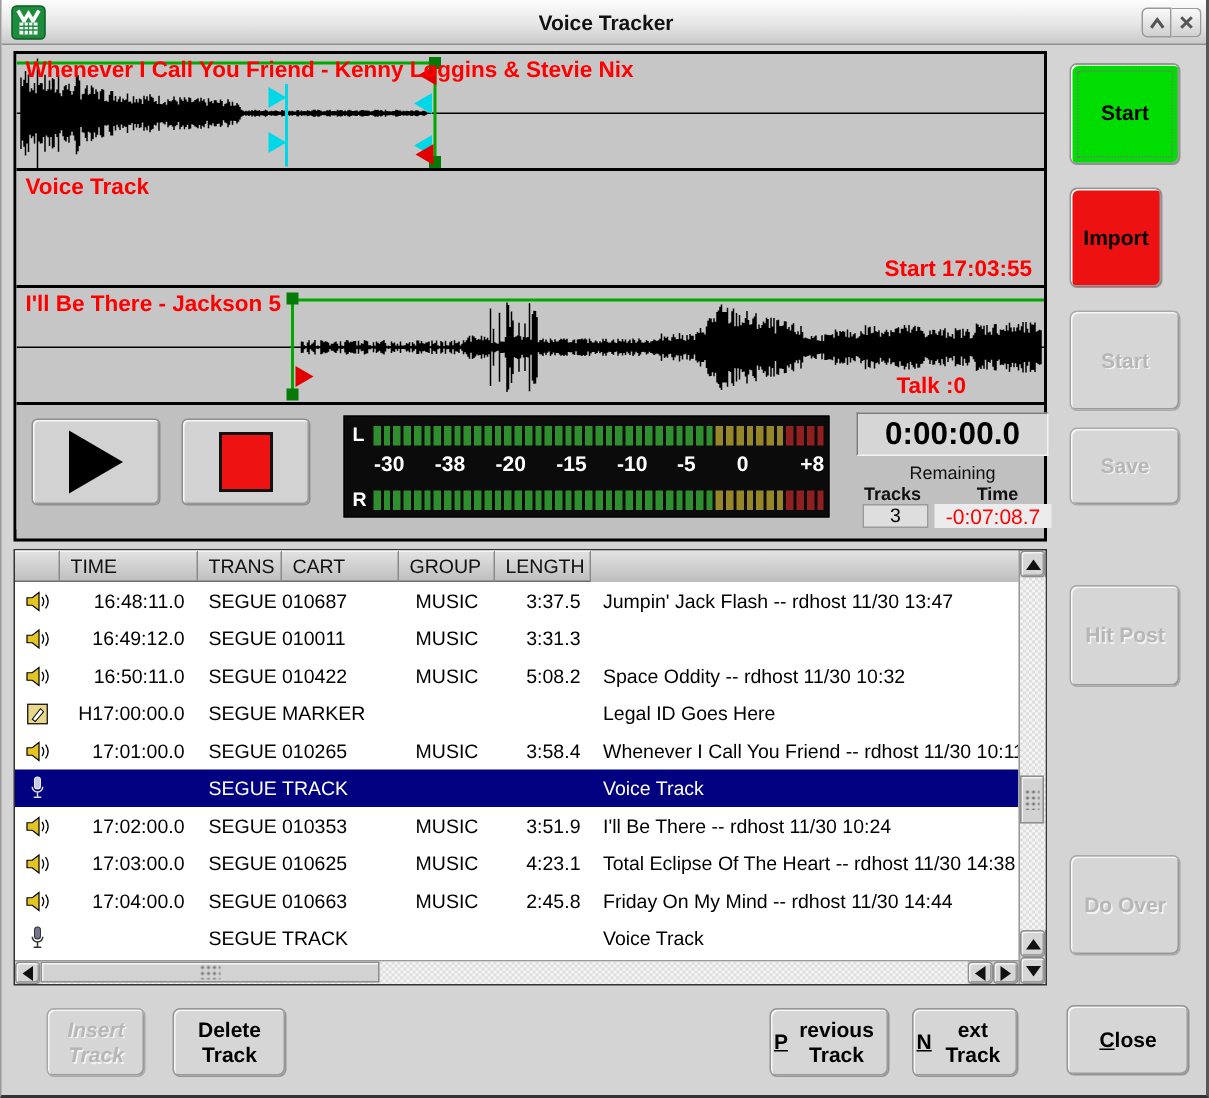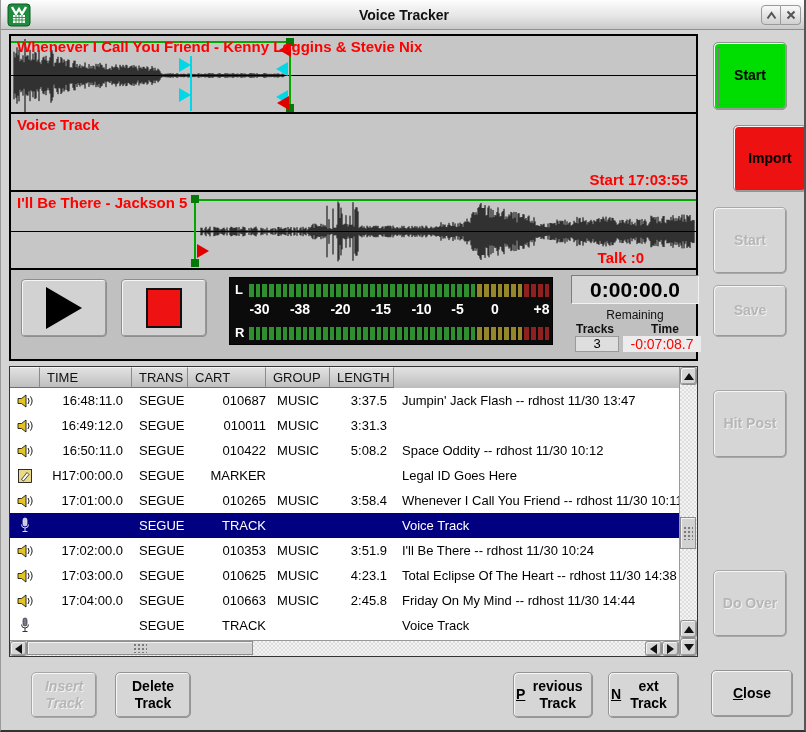--- a/index.html
+++ b/index.html
@@ -71,21 +71,21 @@
     background:linear-gradient(#e3e3e3,#bdbdbd); }
   .log-head div { border-right:1px solid #8a8a8a; border-top:1px solid #f4f4f4; border-bottom:1px solid #6f6f6f;
     font-size:13px; color:#111; line-height:19px; padding-left:7px; overflow:hidden; white-space:nowrap; }
   .log-rows { flex:1; background:#fff; overflow:hidden; }
   .log-row { display:grid; grid-template-columns:30px 92px 56px 78px 64px 64px minmax(0,1fr); height:25px;
     align-items:center; font-size:13px; color:#000; background:#fff; white-space:nowrap; }
   .log-row.selected { background:var(--sel); color:#fff; }
   .log-row .c-icon { display:flex; justify-content:center; }
   .log-row .c-time { text-align:right; padding-right:9px; }
   .log-row .c-trans { padding-left:7px; }
-  .log-row .c-cart { text-align:right; }
+  .log-row .c-cart { text-align:left; }
   .log-row .c-group { text-align:center; }
   .log-row .c-len { text-align:right; padding-right:7px; }
   .log-row .c-title { padding-left:8px; overflow:hidden; }
 
   
   .checker { background:repeating-conic-gradient(#dedede 0% 25%, #f4f4f4 0% 50%) 0 0 / 4px 4px; }
   .sbtn { background:#d6d6d6; border:1px solid #8e8e8e; border-radius:3px;
     box-shadow:inset 1px 1px 0 #f4f4f4, inset -1px -1px 0 #9a9a9a;
     display:flex; align-items:center; justify-content:center; flex:0 0 auto; }
   .arrow { width:0; height:0; }
@@ -110,21 +110,21 @@
   
   .btn { position:absolute; background:#d6d6d6; border:1px solid #949494; border-radius:5px;
     box-shadow:inset 1px 1px 0 #f6f6f6, inset -1px -1px 0 #9a9a9a;
     font-weight:bold; font-size:14px; color:#000; display:flex; align-items:center; justify-content:center;
     text-align:center; line-height:1.25; padding:2px; }
   .btn.disabled { color:#b6b6b6; text-shadow:1px 1px 0 #f2f2f2; border-color:#a8a8a8; }
   .btn.green { background:var(--greenbtn); position:absolute; }
   .btn.green::after { content:""; position:absolute; inset:4px; border:1px dotted #777; }
   .btn.red { background:var(--redbtn); }
   .b-start1 { left:712px; top:42px;  width:74px; height:68px; }
-  .b-import { left:712px; top:125px; width:74px; height:67px;margin-left:20px; }
+  .b-import { left:712px; top:125px; width:62px; height:67px; }
   .b-start2 { left:712px; top:207px; width:74px; height:67px; }
   .b-save   { left:712px; top:285px; width:74px; height:52px; }
   .b-hitpost{ left:712px; top:390px; width:74px; height:68px; }
   .b-doover { left:712px; top:570px; width:74px; height:67px; }
   .b-close  { left:710px; top:670px; width:82px; height:47px; }
   .b-insert { left:30px;  top:672px; width:66px; height:46px;font-style:italic; }
   .b-delete { left:114px; top:672px; width:76px; height:46px; }
   .b-prev   { left:512px; top:672px; width:80px; height:46px; }
   .b-next   { left:607px; top:672px; width:71px; height:46px; }
 </style>
@@ -364,21 +364,21 @@
             <svg width="17" height="16" viewBox="0 0 17 16">
               <polygon points="1,5.5 4.5,5.5 9,2 9,14 4.5,10.5 1,10.5" fill="#e3c423" stroke="#000" stroke-width="0.8"></polygon>
               <path d="M11 5 q2.2 3 0 6 M13.4 3.4 q3.4 4.6 0 9.2" stroke="#000" fill="none" stroke-width="0.9"></path>
             </svg>
           </div>
           <div class="c-time">16:50:11.0</div>
           <div class="c-trans">SEGUE</div>
           <div class="c-cart">010422</div>
           <div class="c-group">MUSIC</div>
           <div class="c-len">5:08.2</div>
-          <div class="c-title">Space Oddity -- rdhost 11/30 10:12</div>
+          <div class="c-title">Space Oddity -- rdhost 11/30 10:32</div>
         </div>
         <div class="log-row">
           <div class="c-icon">
             <svg width="16" height="16" viewBox="0 0 16 16">
               <rect x="1.5" y="1.5" width="13" height="13" fill="#e8d88a" stroke="#000" stroke-width="0.8"></rect>
               <path d="M4.5 11.5 L10 4.5 L12 6.5 L6.5 13 Z" fill="#fff" stroke="#000" stroke-width="0.7"></path>
             </svg>
           </div>
           <div class="c-time">H17:00:00.0</div>
           <div class="c-trans">SEGUE</div>

